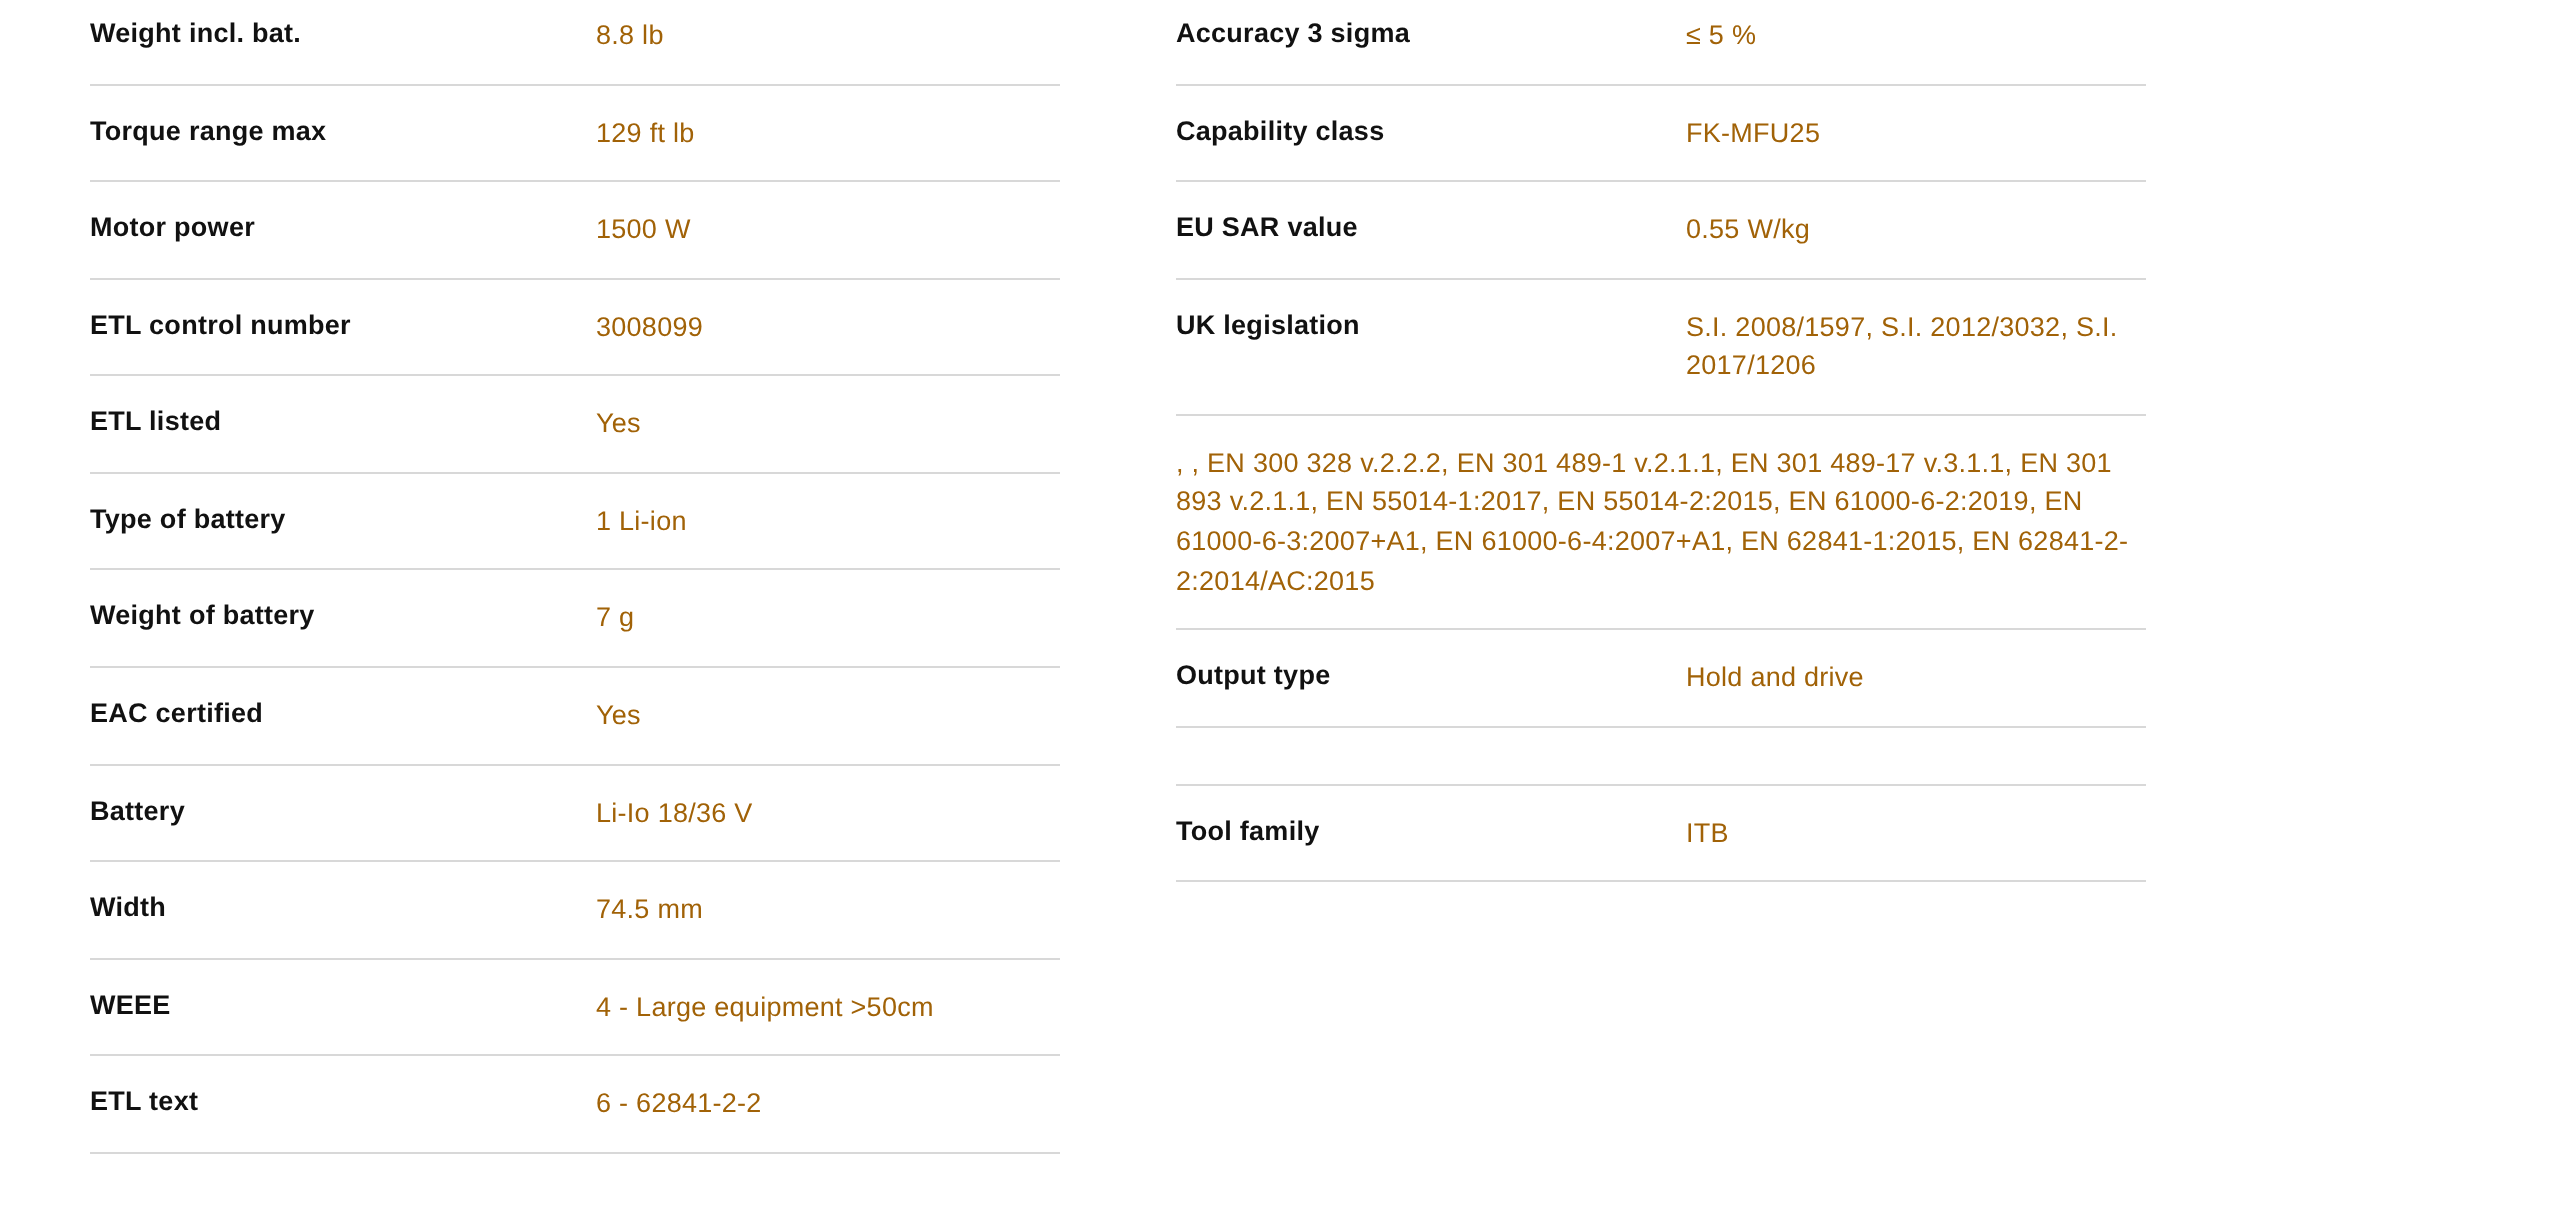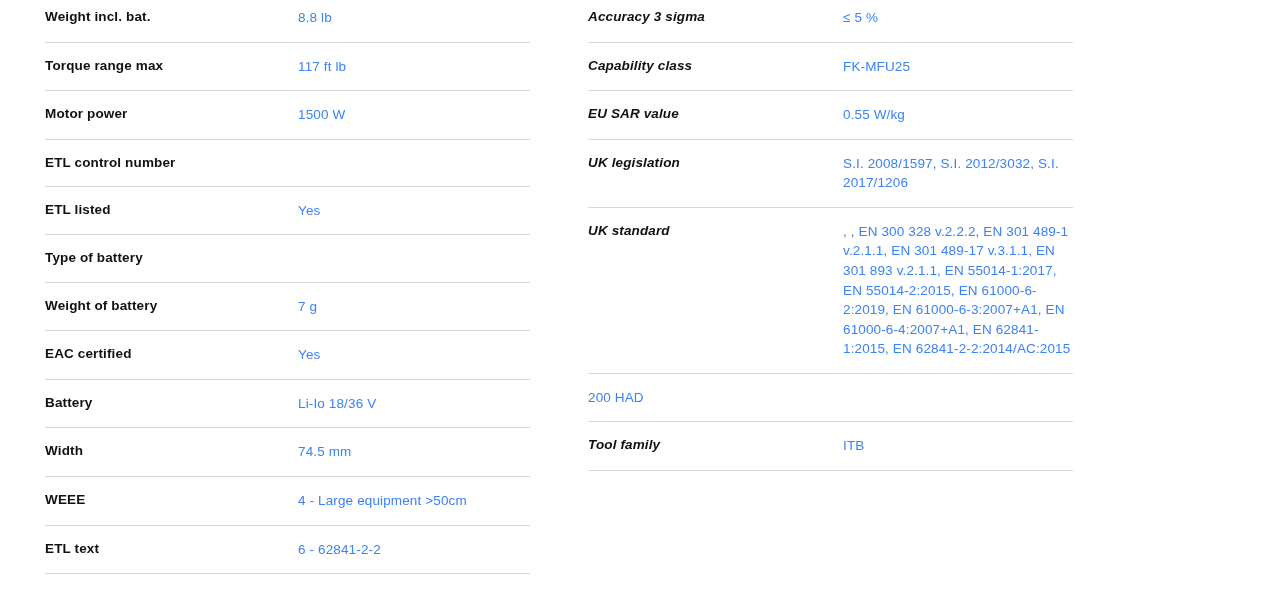--- a/index.html
+++ b/index.html
@@ -43,56 +43,57 @@
     font-weight: bold;
     line-height: 1.35;
     color: #111111;
     letter-spacing: 0.01em;
   }
   .spec-value {
     flex: 1 1 auto;
     font-size: 13.5px;
     font-weight: normal;
     line-height: 1.45;
-    color: #3b82f6;
+    color: #a16207;
     letter-spacing: 0.01em;
   }
   .col-right .spec-label {
     width: 255px;
     flex: 0 0 255px;
-    font-style: italic;
   }
 </style>
 </head>
 <body>
 
 <div class="spec-page">
 
   <div class="spec-column col-left">
     <div class="spec-row first">
       <div class="spec-label">Weight incl. bat.</div>
       <div class="spec-value">8.8 lb</div>
     </div>
     <div class="spec-row">
       <div class="spec-label">Torque range max</div>
-      <div class="spec-value">117 ft lb</div>
+      <div class="spec-value">129 ft lb</div>
     </div>
     <div class="spec-row">
       <div class="spec-label">Motor power</div>
       <div class="spec-value">1500 W</div>
     </div>
     <div class="spec-row">
       <div class="spec-label">ETL control number</div>
+      <div class="spec-value">3008099</div>
     </div>
     <div class="spec-row">
       <div class="spec-label">ETL listed</div>
       <div class="spec-value">Yes</div>
     </div>
     <div class="spec-row">
       <div class="spec-label">Type of battery</div>
+      <div class="spec-value">1 Li-ion</div>
     </div>
     <div class="spec-row">
       <div class="spec-label">Weight of battery</div>
       <div class="spec-value">7 g</div>
     </div>
     <div class="spec-row">
       <div class="spec-label">EAC certified</div>
       <div class="spec-value">Yes</div>
     </div>
     <div class="spec-row">
@@ -124,25 +125,27 @@
     </div>
     <div class="spec-row">
       <div class="spec-label">EU SAR value</div>
       <div class="spec-value">0.55 W/kg</div>
     </div>
     <div class="spec-row">
       <div class="spec-label">UK legislation</div>
       <div class="spec-value">S.I. 2008/1597, S.I. 2012/3032, S.I. 2017/1206</div>
     </div>
     <div class="spec-row">
-      <div class="spec-label">UK standard</div>
       <div class="spec-value">, , EN 300 328 v.2.2.2, EN 301 489-1 v.2.1.1, EN 301 489-17 v.3.1.1, EN 301 893 v.2.1.1, EN 55014-1:2017, EN 55014-2:2015, EN 61000-6-2:2019, EN 61000-6-3:2007+A1, EN 61000-6-4:2007+A1, EN 62841-1:2015, EN 62841-2-2:2014/AC:2015</div>
     </div>
     <div class="spec-row">
-      <div class="spec-value">200 HAD</div>
+      <div class="spec-label">Output type</div>
+      <div class="spec-value">Hold and drive</div>
+    </div>
+    <div class="spec-row">
     </div>
     <div class="spec-row">
       <div class="spec-label">Tool family</div>
       <div class="spec-value">ITB</div>
     </div>
   </div>
 
 </div>
 
 </body></html>

